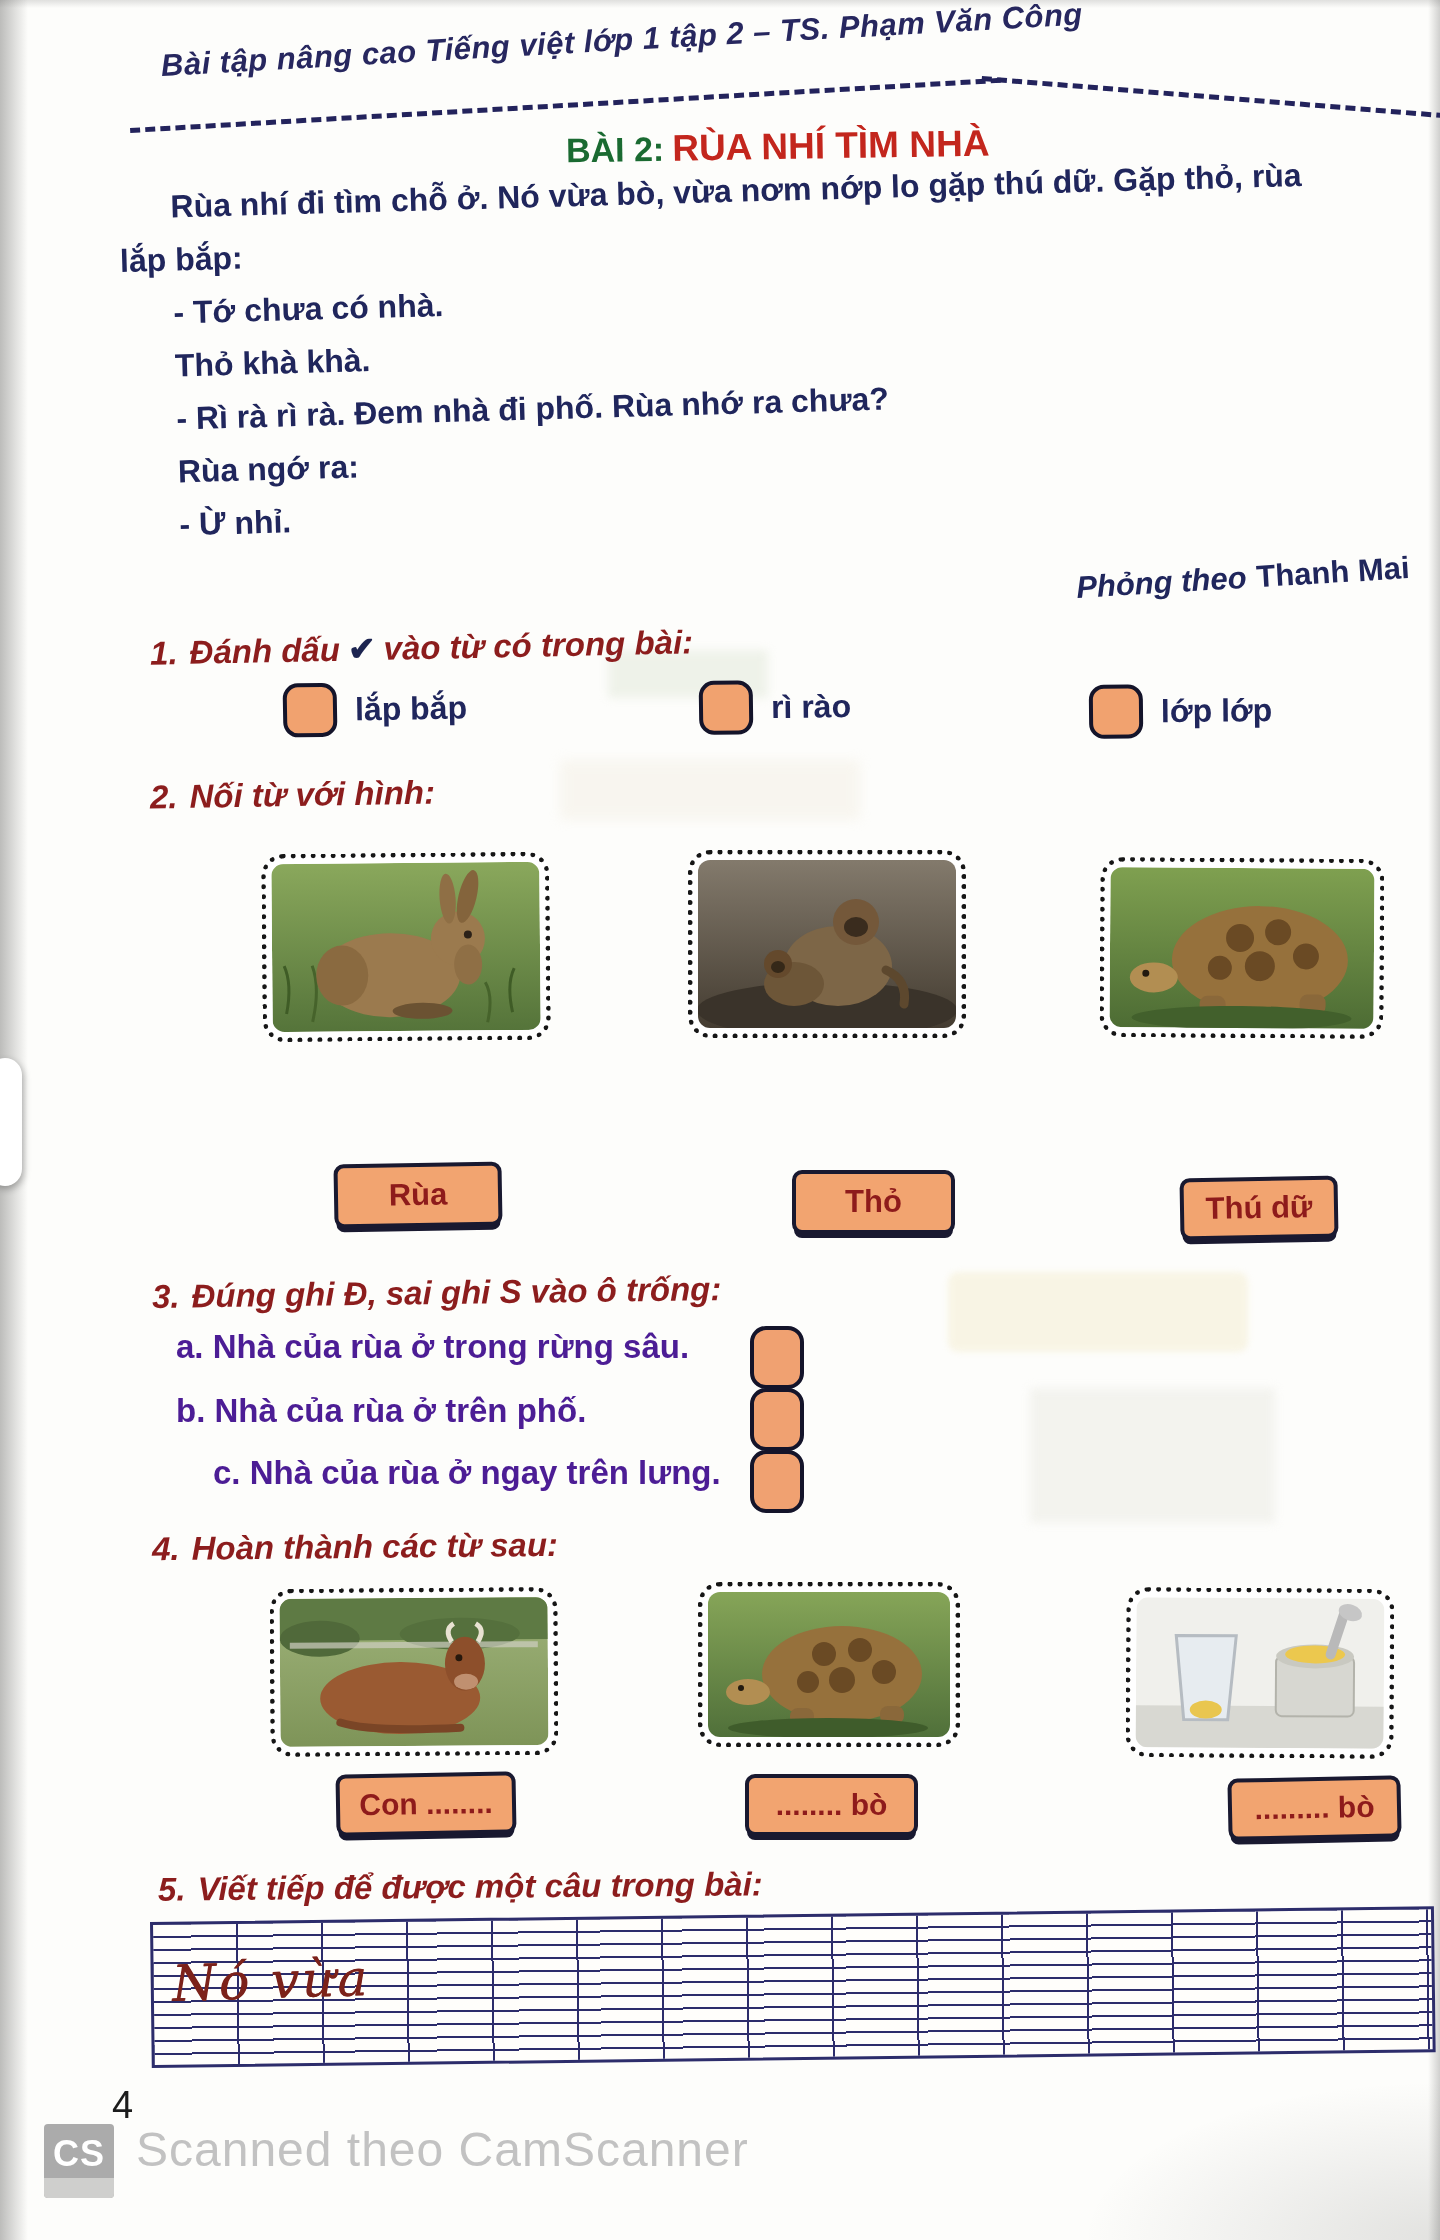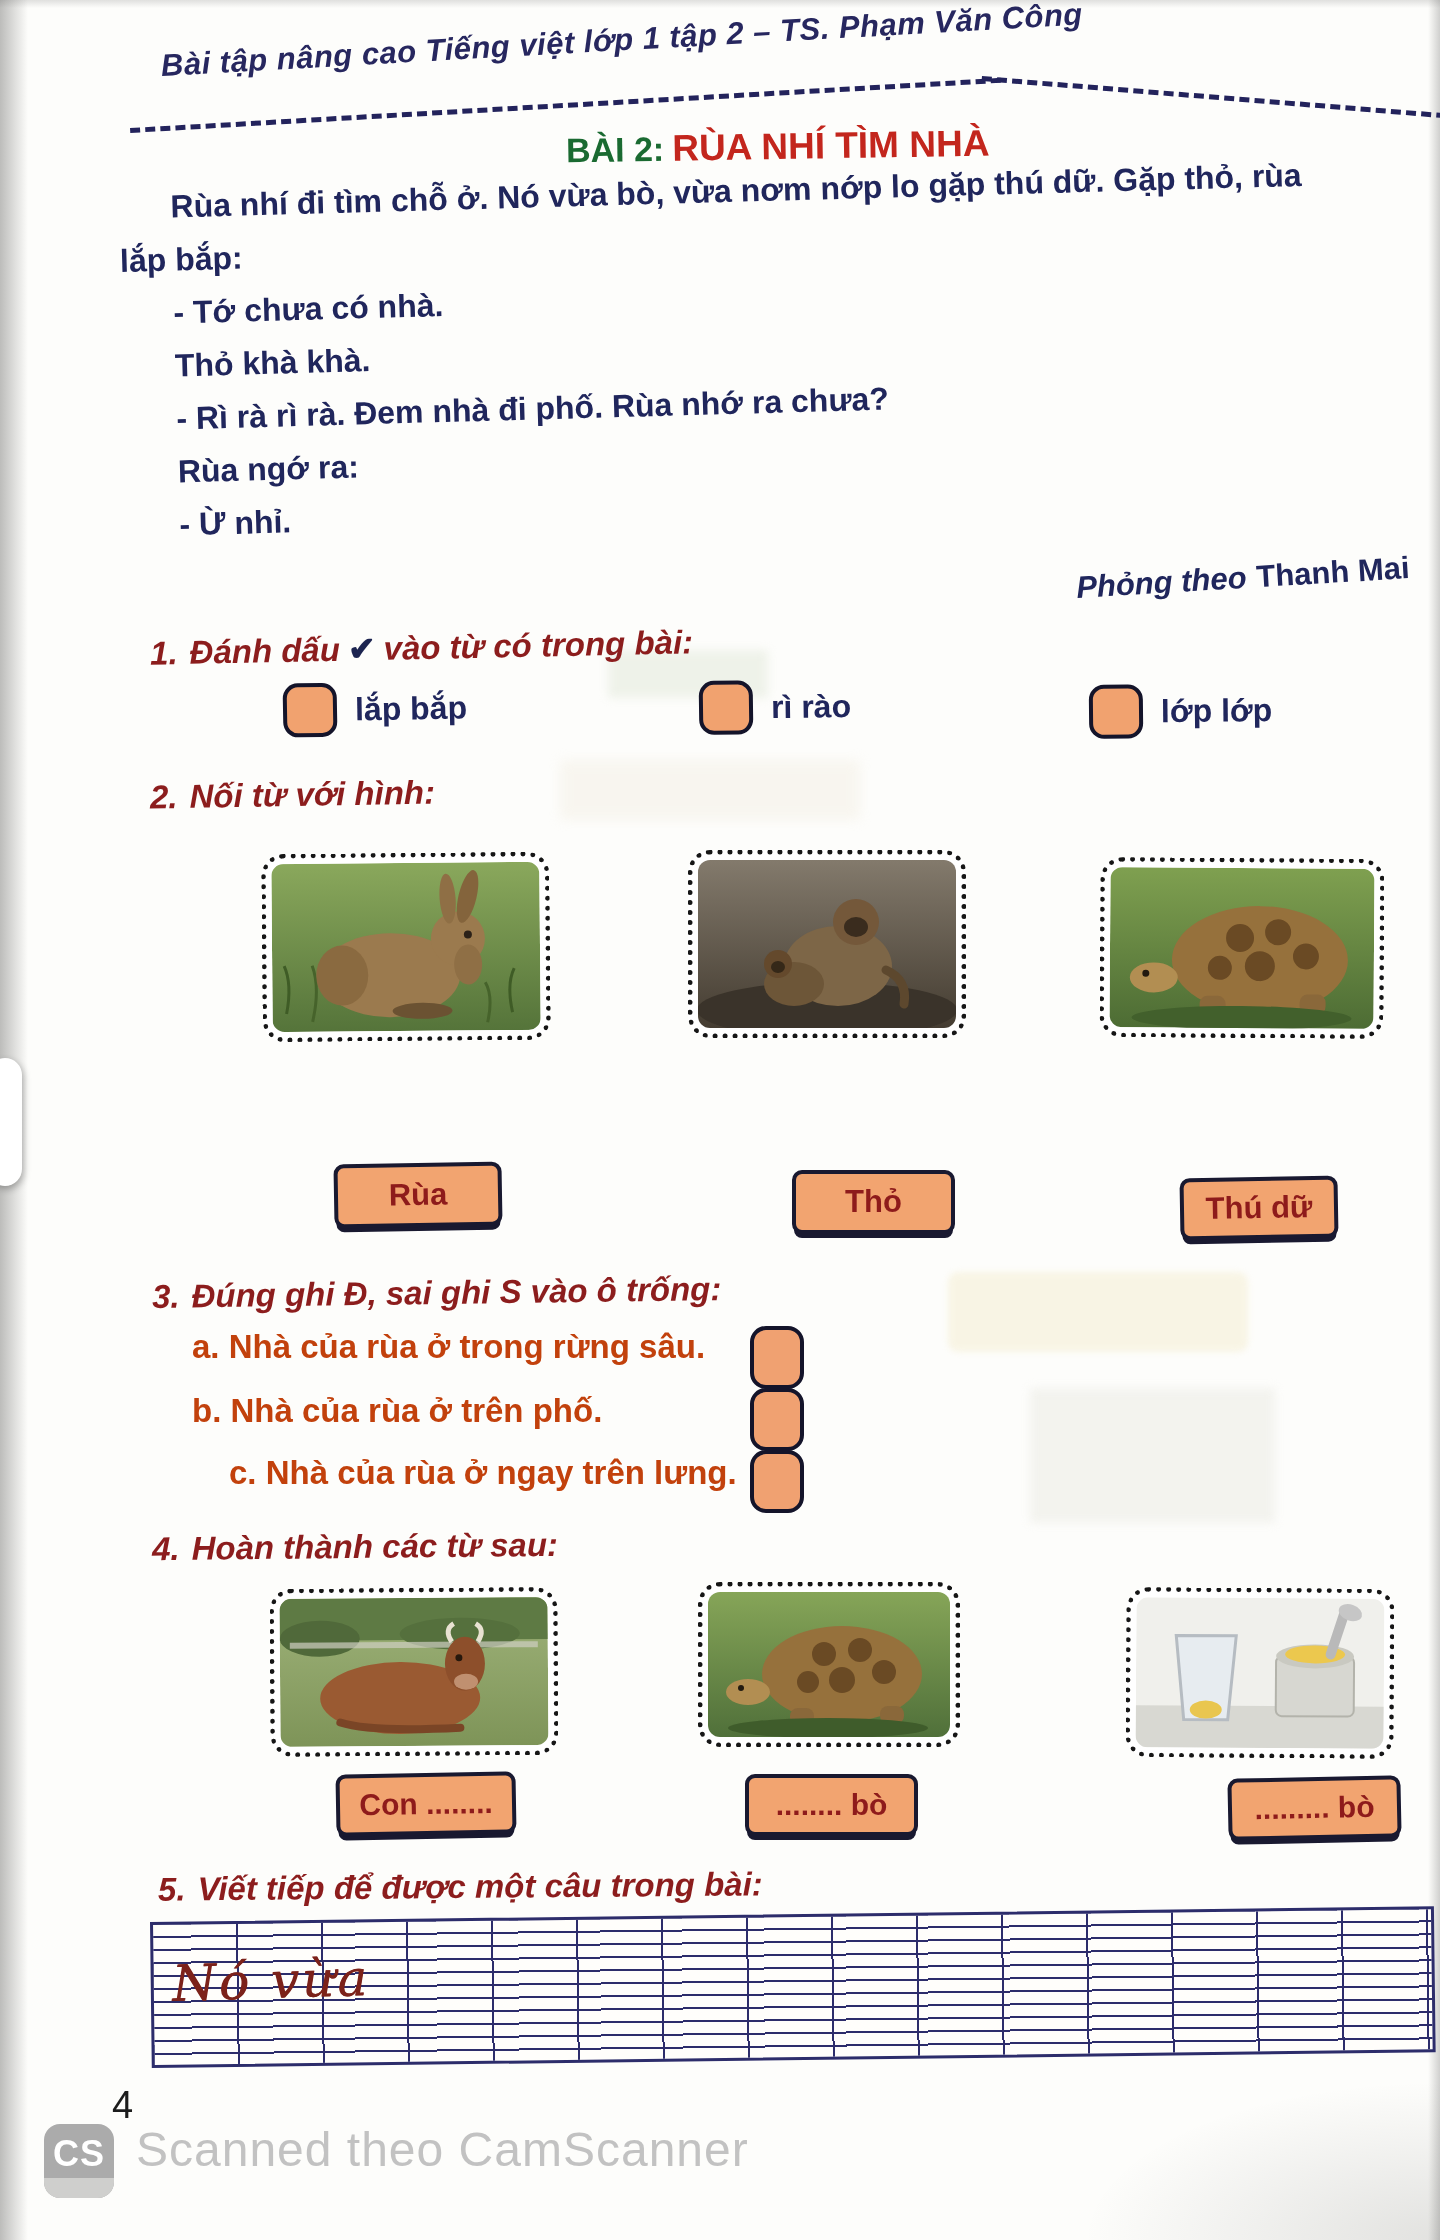--- a/index.html
+++ b/index.html
@@ -60,34 +60,34 @@
   
   .card{position:absolute;border:5px dotted #161616;border-radius:22px;padding:5px;background:#fff;}
   .card svg{display:block;border-radius:12px;}
 
   
   .chip{position:absolute;display:flex;align-items:center;justify-content:center;background:#f2a470;
     border:4px solid #191930;border-radius:10px;color:#8e1b1b;font-weight:bold;font-size:31px;
     box-shadow:0 6px 0 -2px #191930;white-space:nowrap;}
 
   
-  .ex3-item{position:absolute;left:192px;color:#c2410c;font-size:33px;font-weight:600;white-space:nowrap;}
+  .ex3-item{position:absolute;left:176px;color:#4c1d95;font-size:33px;font-weight:600;white-space:nowrap;}
 
   
   .wgrid{position:absolute;left:150px;top:1922px;width:1278px;height:140px;border:3px solid #2d2d6b;
     transform:rotate(-.7deg);transform-origin:left top;background-color:#fffefb;
     background-image:
       repeating-linear-gradient(180deg,transparent 0 11px,#2d2d6b 11px 13px),
       repeating-linear-gradient(90deg,transparent 0 83px,#2d2d6b 83px 85px);}
   .cursive{position:absolute;left:172px;top:1952px;font-family:"DejaVu Serif",serif;font-style:italic;
     font-size:50px;color:#7c221a;transform:rotate(-1.8deg);letter-spacing:3px;text-shadow:.6px 0 #7c221a;}
 
   
   .pg{position:absolute;left:112px;top:2084px;font-size:38px;color:#1c1c1c;}
-  .cslogo{position:absolute;left:44px;top:2124px;width:70px;height:74px;background:#ababab;border-radius:16px;
+  .cslogo{position:absolute;left:44px;top:2124px;width:70px;height:74px;background:#ababab;border-radius:4px;
     display:flex;align-items:center;justify-content:center;overflow:hidden;}
   .cslogo .band{position:absolute;bottom:0;left:0;right:0;height:20px;background:#cfcfcd;}
   .cslogo .cs{color:#ffffff;font-weight:bold;font-size:36px;margin-top:-14px;letter-spacing:1px;}
   .scanner{position:absolute;left:136px;top:2122px;font-size:48px;color:#c2c2c2;letter-spacing:1px;white-space:nowrap;}
 </style>
 </head>
 <body>
 
 <div class="spine"></div>
 <div class="edge-right"></div>

